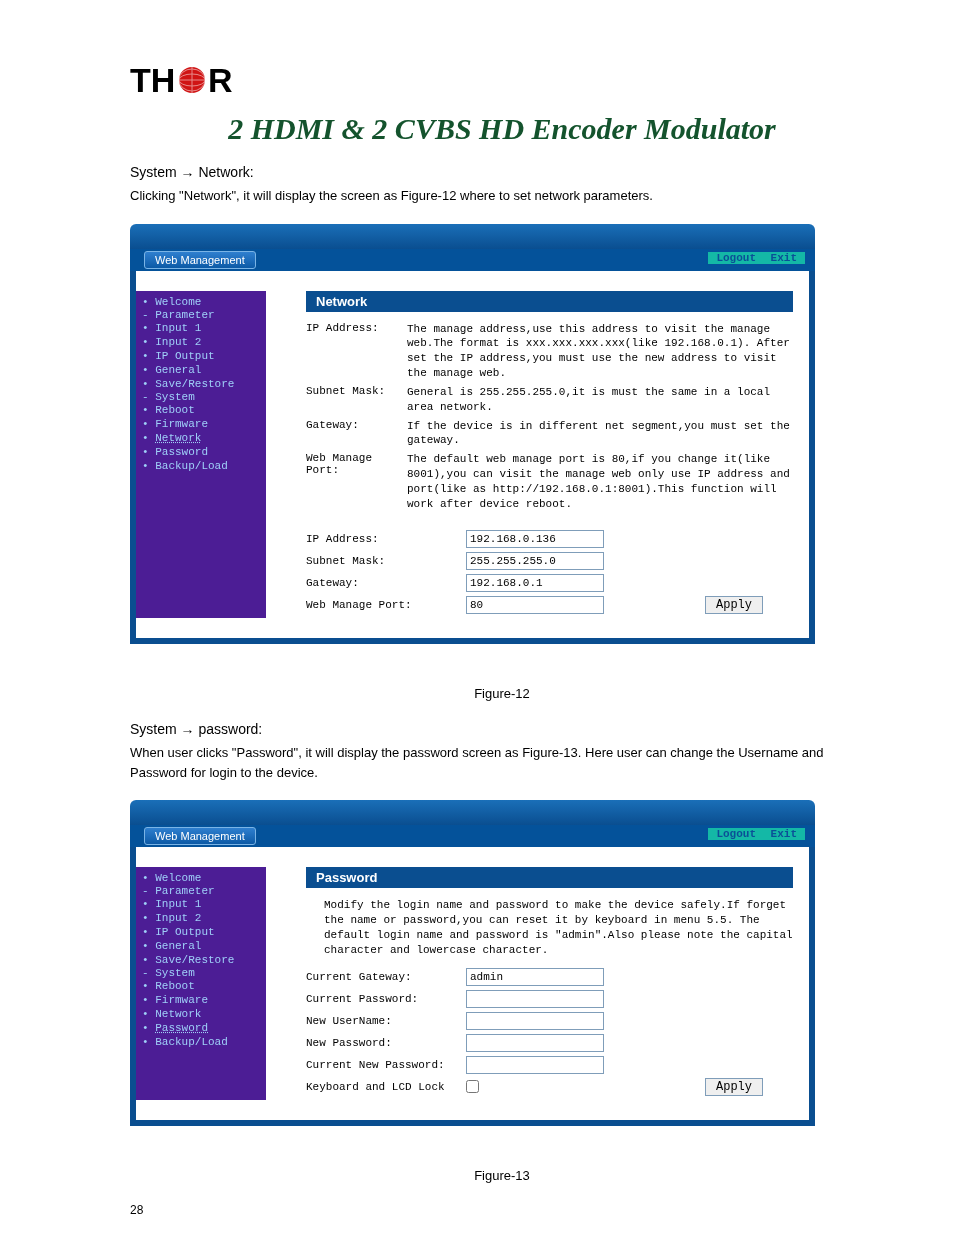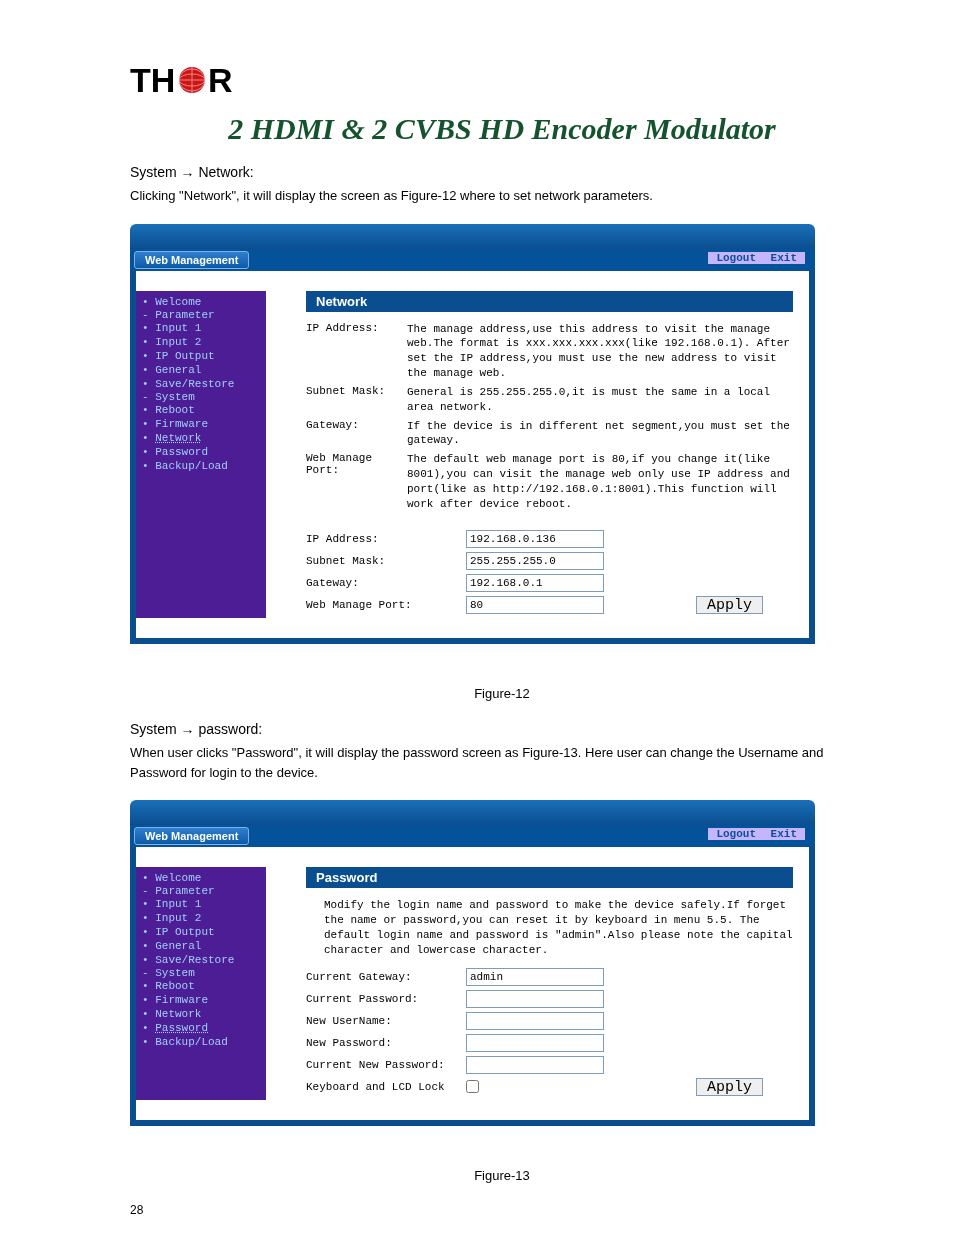--- a/index.html
+++ b/index.html
@@ -53,39 +53,39 @@
     background: linear-gradient(#1a6fb8, #0a4e90);
     border-radius: 6px 6px 0 0;
   }
   .panel-header {
     background: #04529a;
     position: relative;
     height: 22px;
   }
   .wm-badge {
     position: absolute;
-    left: 4px;
+    left: 14px;
     top: 2px;
     background: linear-gradient(#2f7fcf, #0c5aa6);
     border: 1px solid #7ab4e6;
     border-radius: 3px;
     font-family: Arial, sans-serif;
-    font-weight: bold;
+    font-weight: normal;
     font-size: 11px;
     color: #fff;
     padding: 2px 10px;
   }
   .hdr-actions {
     position: absolute;
     right: 10px;
     top: 3px;
     font-family: "Courier New", monospace;
     font-weight: bold;
     color: #0b4f97;
-    background: #c4b5fd;
+    background: #14b8a6;
     padding: 0 4px;
   }
   .hdr-actions span { padding: 0 4px; cursor: pointer; }
   .panel-body {
     display: flex;
     background: #fff;
     border-left: 6px solid #0a4e90;
     border-right: 6px solid #0a4e90;
     border-bottom: 6px solid #0a4e90;
     padding: 20px 16px 20px 0;
@@ -163,21 +163,21 @@
     border: 1px solid #7f9db9;
     padding: 0 3px;
     box-sizing: content-box;
   }
   .apply {
     margin-left: auto;
     margin-right: 30px;
   }
   .apply button {
     font-family: "Courier New", monospace;
-    font-size: 15px;
+    font-size: 12px;
     padding: 0 10px;
     height: 18px;
     border: 1px solid #7f9db9;
     background: #efefef;
     cursor: pointer;
   }
   .form-row input[type="checkbox"] {
     width: 13px; height: 13px; margin: 0;
   }
 

